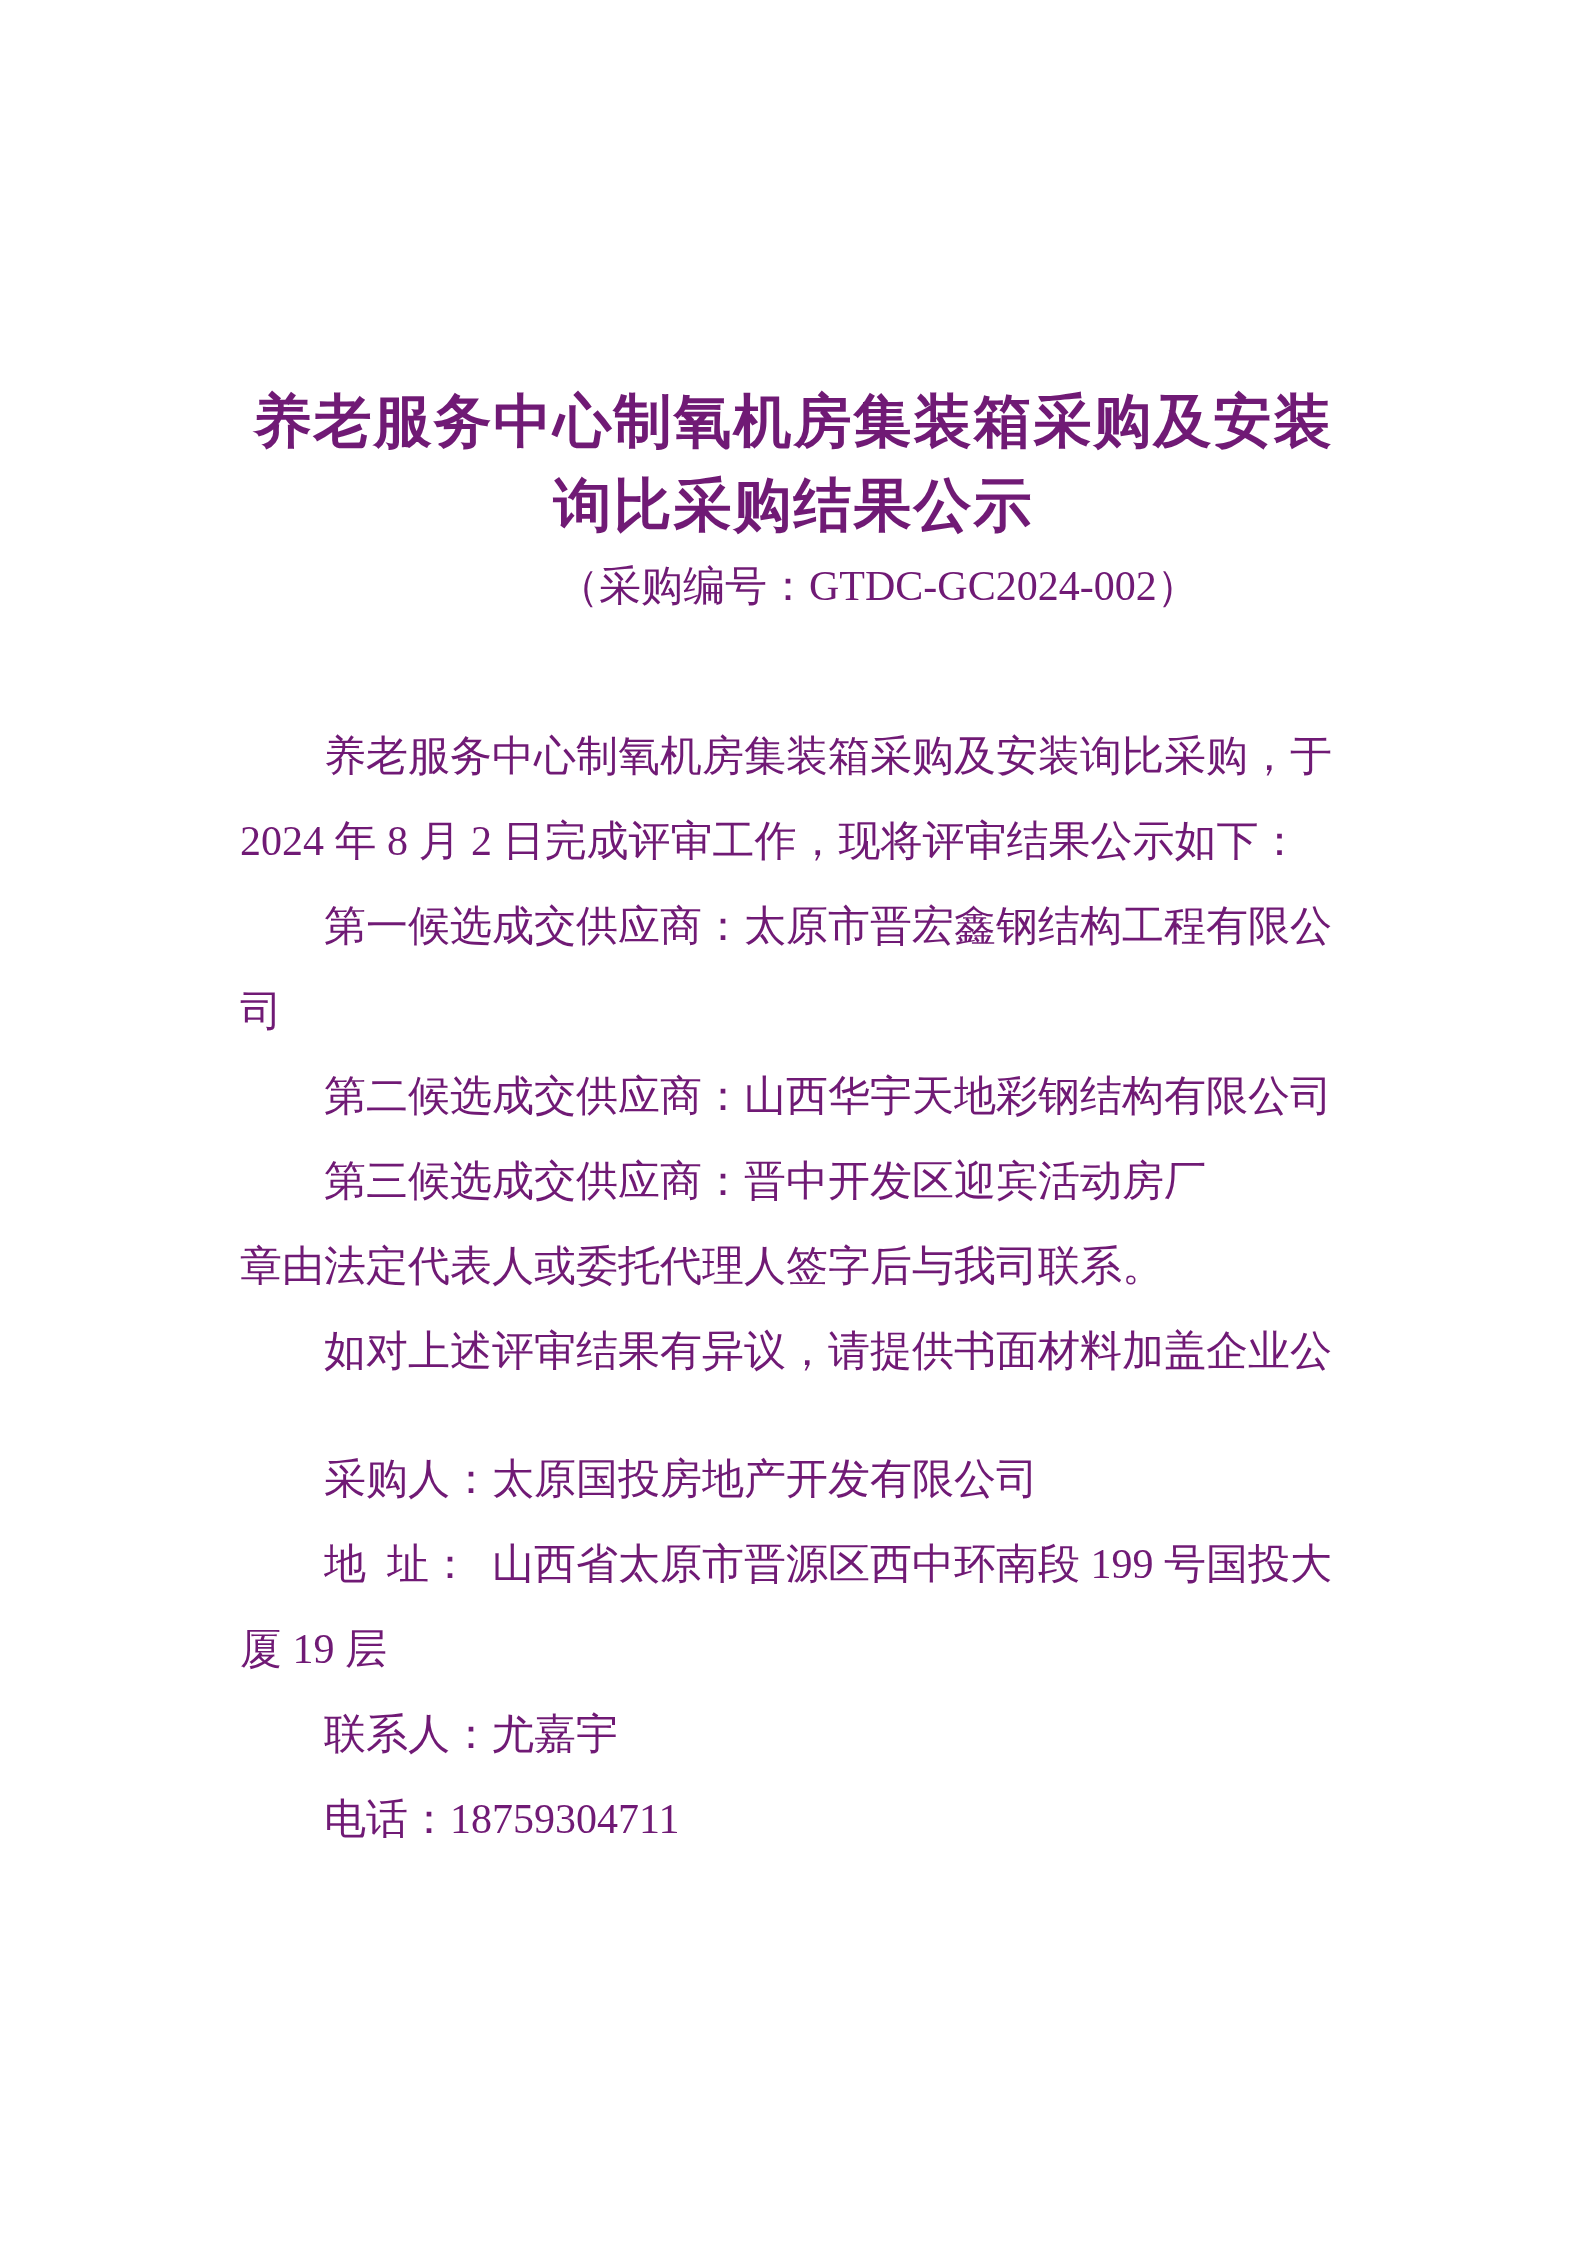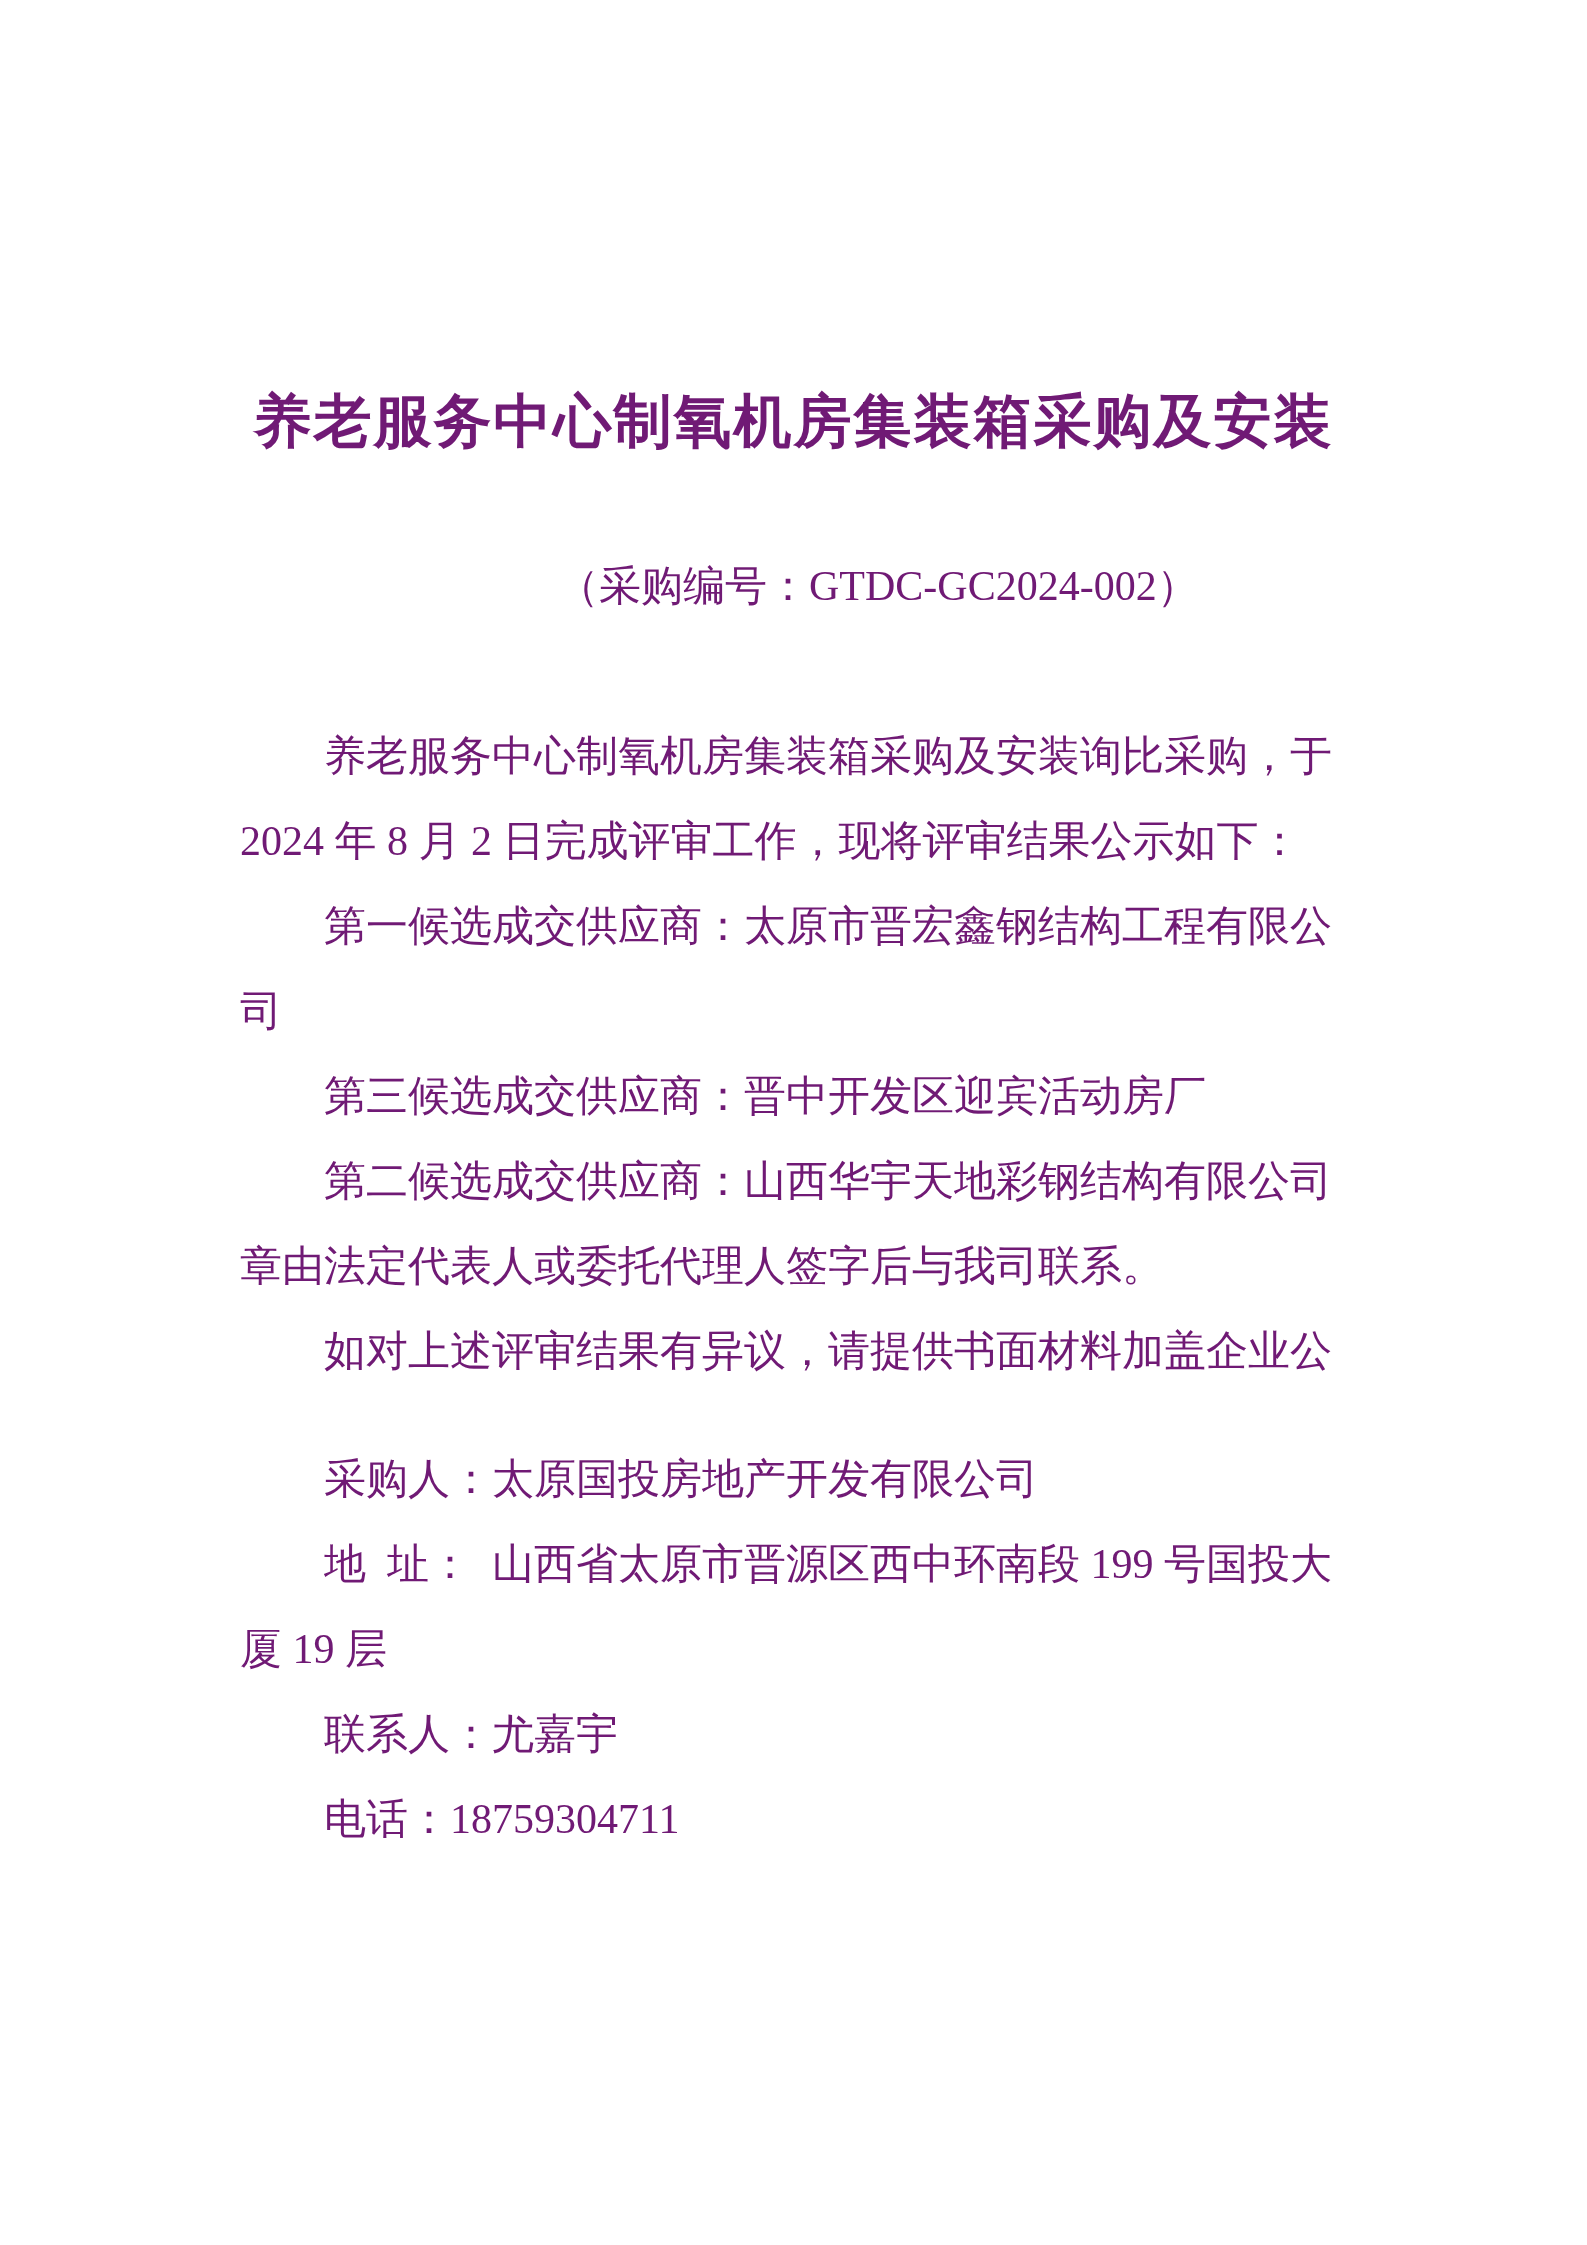--- a/index.html
+++ b/index.html
@@ -47,33 +47,34 @@
   .indent { padding-left: 84px; font-family: Liberation Serif, serif; }
   .spacer { height: 43px; }
 </style>
 </head>
 <body>
 
 <div class="page">
 
   <header class="title-block">
     <div class="title-line">养老服务中心制氧机房集装箱采购及安装</div>
+    <div class="title-line">询比采购结果公示</div>
   </header>
 
   <div class="subtitle">（采购编号：GTDC-GC2024-002）</div>
 
   <main class="doc-body">
     <div class="line indent">养老服务中心制氧机房集装箱采购及安装询比采购，于</div>
     <div class="line">2024 年 8 月 2 日完成评审工作，现将评审结果公示如下：</div>
 
     <div class="line indent">第一候选成交供应商：太原市晋宏鑫钢结构工程有限公</div>
     <div class="line">司</div>
 
+    <div class="line indent">第二候选成交供应商：山西华宇天地彩钢结构有限公司</div>
     <div class="line indent">第三候选成交供应商：晋中开发区迎宾活动房厂</div>
-    <div class="line indent">第二候选成交供应商：山西华宇天地彩钢结构有限公司</div>
 
 
     <div class="line">章由法定代表人或委托代理人签字后与我司联系。</div>
     <div class="line indent">如对上述评审结果有异议，请提供书面材料加盖企业公</div>
 
     <div class="spacer"></div>
 
     <div class="line indent">采购人：太原国投房地产开发有限公司</div>
     <div class="line indent">地  址：  山西省太原市晋源区西中环南段 199 号国投大</div>
     <div class="line">厦 19 层</div>

